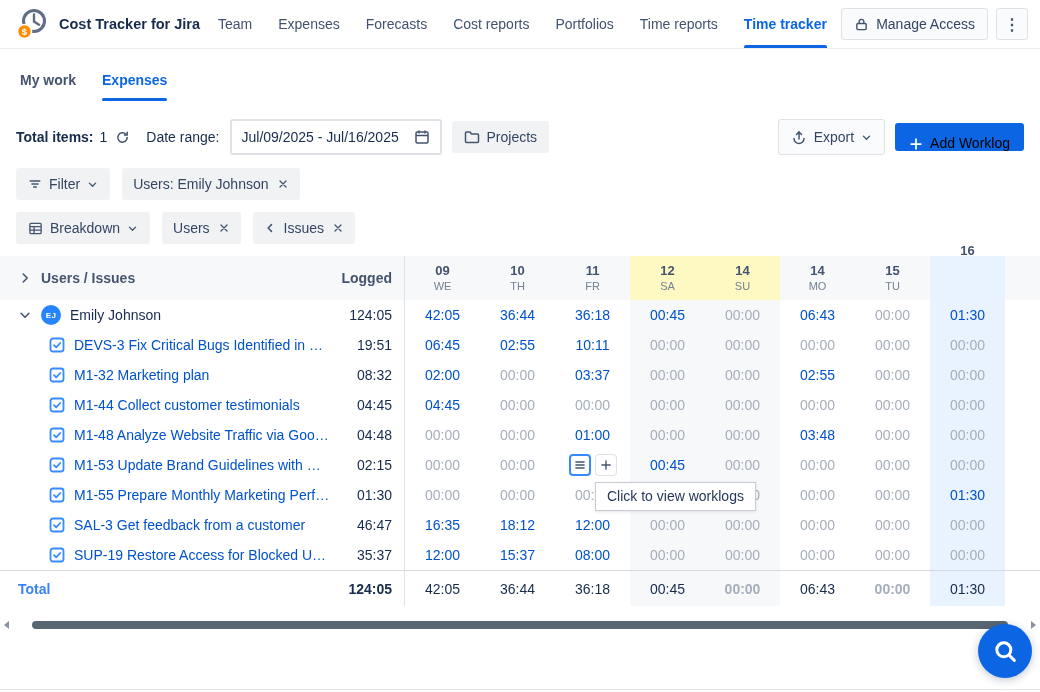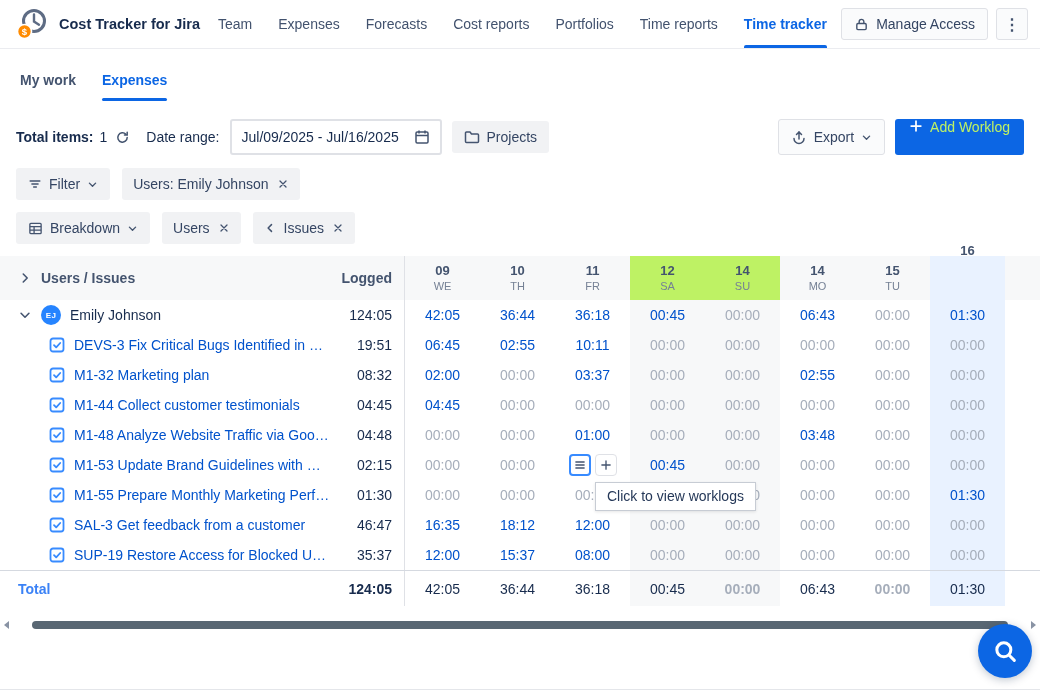--- a/index.html
+++ b/index.html
@@ -29,41 +29,41 @@
   .tab.active { color:#0C66E4; }
   .tab.active::after { content:""; position:absolute; left:0; right:0; bottom:0; height:3px; background:#0C66E4; border-radius:2px; }
 
   
   .toolbar { display:flex; align-items:center; padding:0 16px; margin-top:18px; gap:10px; height:36px; }
   .total-items { display:flex; align-items:center; gap:6px; }
   .total-items b { font-weight:bold; }
   .lbl { color:#172B4D; }
   .date-input { display:flex; align-items:center; justify-content:space-between; border:2px solid #DFE1E6; border-radius:3px; height:36px; padding:0 10px; width:212px; cursor:pointer; background:#fff; }
   .btn-subtle { display:inline-flex; align-items:center; gap:7px; background:#F1F2F4; border:none; border-radius:3px; height:32px; padding:0 12px; font-weight:500; color:#344563; cursor:pointer; font-family:inherit; font-size:14px; }
-  .btn-primary { display:inline-flex; align-items:flex-start; gap:7px; background:#0C66E4; border:none; border-radius:3px; height:36px; padding:0 14px; font-weight:500; color:#bef264; cursor:pointer; font-family:inherit; font-size:14px; }
+  .btn-primary { display:inline-flex; align-items:flex-end; gap:7px; background:#0C66E4; border:none; border-radius:3px; height:28px; padding:0 14px; font-weight:500; color:#000000; cursor:pointer; font-family:inherit; font-size:14px; }
   .toolbar .spacer { margin-left:auto; }
 
   
   .chiprow { display:flex; align-items:center; gap:12px; padding:0 16px; margin-top:13px; height:32px; }
   .chip { display:inline-flex; align-items:center; gap:8px; background:#F1F2F4; border-radius:3px; height:32px; padding:4px 11px; color:#344563; font-weight:500; cursor:pointer; white-space:nowrap; }
 
   
   .table-wrap { margin-top:12px; position:relative; }
   .trow { display:flex; align-items:stretch; height:30px; }
   .thead { display:flex; height:44px; background:#F7F8F9; }
   .cell-name { width:330px; display:flex; align-items:center; gap:9px; padding-left:18px; overflow:hidden; white-space:nowrap; }
   .cell-name.indent { padding-left:49px; }
   .cell-logged { width:74px; display:flex; align-items:center; justify-content:flex-end; padding-right:12px; color:#172B4D; }
   .thead .cell-name { font-weight:bold; color:#44546F; }
   .thead .cell-logged { font-weight:bold; color:#44546F; }
   .days { display:flex; border-left:1px solid #DFE1E6; }
   .day-col { width:75px; display:flex; flex-direction:column; align-items:center; justify-content:center; line-height:1.15; }
   .day-col .d-num { font-size:13px; font-weight:bold; color:#44546F; }
   .day-col .d-dow { font-size:11px; color:#758195; margin-top:1px; }
-  .thead .day-col.weekend { background:#bef264; }
+  .thead .day-col.weekend { background:#fef9c3; }
   .day-col.today, .day-cell.today { background:#E9F2FF;gap:40px; }
   .day-cell { width:75px; display:flex; align-items:center; justify-content:center; cursor:pointer; }
   .day-cell.weekend { background:#F7F8F9; }
   .val { color:#0052CC; font-weight:500; }
   .zero { color:#A6AEBB; }
   .dark { color:#172B4D; font-weight:500; }
   .user-name { color:#172B4D; font-weight:500; }
   .avatar { width:20px; height:20px; border-radius:50%; background:#2684FF; color:#fff; font-size:8px; font-weight:bold; display:flex; align-items:center; justify-content:center; letter-spacing:.3px; }
   .issue-link { color:#0052CC; overflow:hidden; text-overflow:ellipsis; white-space:nowrap; cursor:pointer; }
   .total-row { display:flex; height:36px; border-top:1px solid #D5D9E0; font-weight:bold; }

